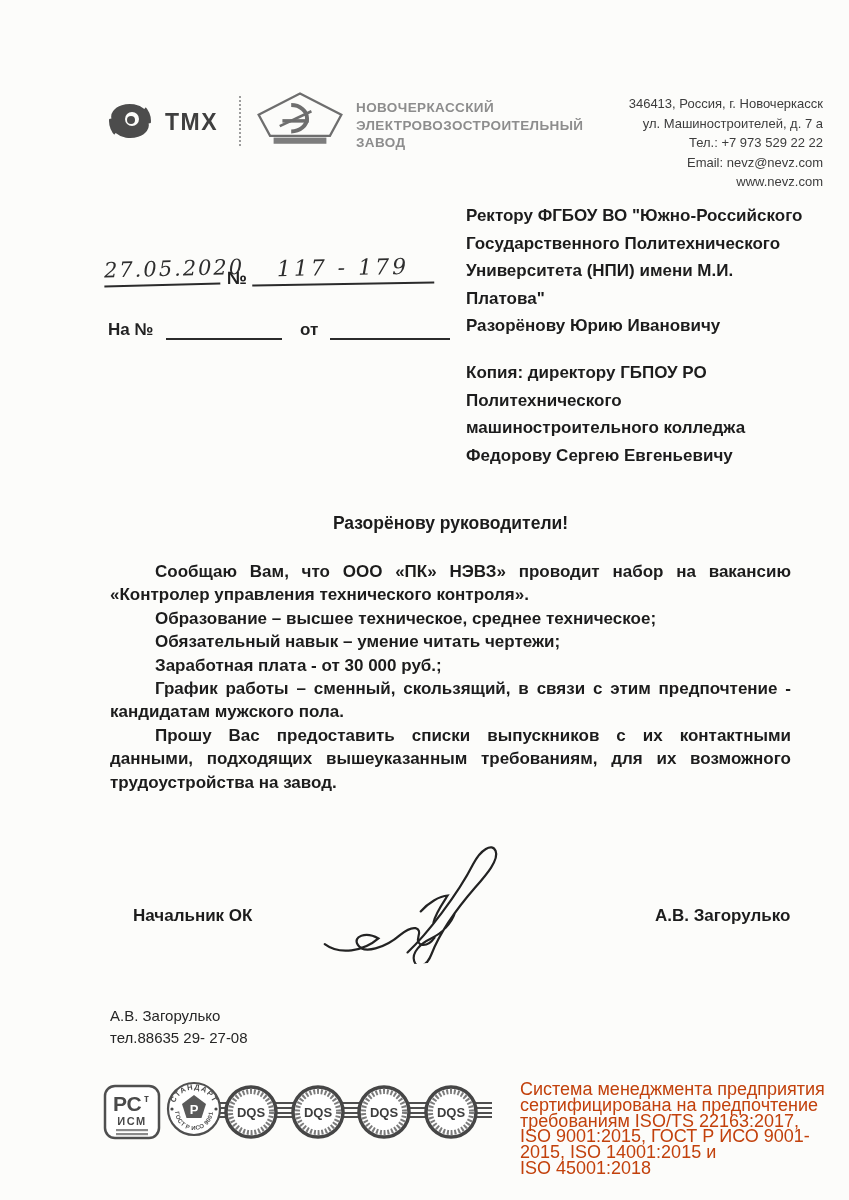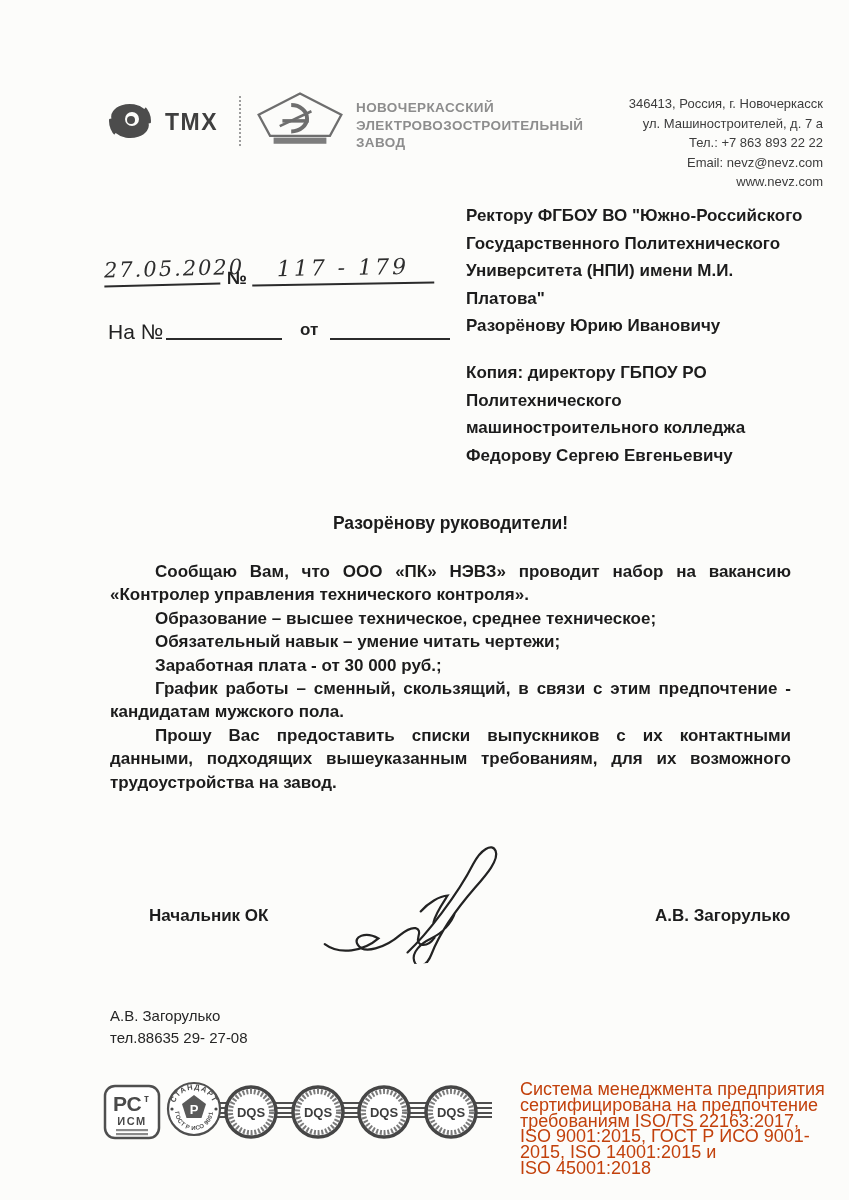--- a/index.html
+++ b/index.html
@@ -14,35 +14,35 @@
   .hdr-divider { position:absolute; left:239px; top:96px; height:50px; border-left:2px dotted #9d9d9d; }
   .nevz-logo { position:absolute; left:256px; top:91px; width:88px; height:58px; }
   .company-name { position:absolute; left:356px; top:99px; font-size:13.5px; font-weight:bold; color:#8d8d8d; line-height:17.5px; letter-spacing:0.4px; }
   .hq-address { position:absolute; right:26px; top:94px; text-align:right; font-size:13px; color:#3c3c3c; line-height:19.5px; }
   .email-link { }
   
   .hand { font-family:"DejaVu Serif", serif; font-style:italic; color:#2e2e2e; }
   .ref-date { position:absolute; left:104px; top:257px; width:116px; text-align:center; font-size:21px; letter-spacing:2px; border-bottom:2px solid #2b2b2b; padding-bottom:3px; transform:rotate(-1.5deg); }
   .ref-no-sign { position:absolute; left:227px; top:268px; font-size:18px; font-weight:600; color:#222; }
   .ref-number { position:absolute; left:252px; top:255px; width:182px; text-align:center; font-size:22px; letter-spacing:3px; border-bottom:2px solid #2b2b2b; padding-bottom:3px; transform:rotate(-1deg); }
-  .reply-label { position:absolute; left:108px; top:320px; font-size:21px; font-weight:400; color:#222; }
+  .reply-label { position:absolute; left:108px; top:320px; font-size:17px; font-weight:700; color:#222; }
   .reply-line-a { position:absolute; left:166px; top:322px; width:116px; height:16px; border-bottom:2px solid #2b2b2b; }
   .reply-from { position:absolute; left:300px; top:320px; font-size:17px; font-weight:600; color:#222; }
   .reply-line-b { position:absolute; left:330px; top:322px; width:120px; height:16px; border-bottom:2px solid #2b2b2b; }
   
   .addr-block { position:absolute; left:466px; width:362px; font-size:17px; font-weight:600; line-height:27.5px; color:#1c1c1c; }
   .addressee { top:202px; }
   .copy-block { top:359px; }
   
   .salutation { position:absolute; left:110px; top:513px; width:681px; text-align:center; font-size:17.5px; font-weight:600; }
   .letter-body { position:absolute; left:110px; top:560px; width:681px; font-size:17px; font-weight:600; line-height:23.4px; }
   .letter-body p { margin:0; text-indent:45px; }
   .letter-body p.justify { text-align:justify; }
   
-  .sig-title { position:absolute; left:133px; top:906px; font-size:17px; font-weight:600;margin-left:16px; }
+  .sig-title { position:absolute; left:133px; top:906px; font-size:17px; font-weight:600; }
   .sig-name  { position:absolute; left:655px; top:906px; font-size:17px; font-weight:600; }
   .sig-scrawl { position:absolute; left:316px; top:840px; width:192px; height:124px; transform:rotate(-4deg); }
   
   .contact { position:absolute; left:110px; top:1005px; font-size:15px; line-height:22px; color:#262626; font-weight:500; }
   .chain-bar { position:absolute; left:216px; top:1102px; width:276px; height:19px;
     background:repeating-linear-gradient(180deg,#4e4e4e 0 2px, rgba(255,255,255,0) 2px 4.8px); }
   .badge { position:absolute; top:1084px; }
   .rst-badge { left:103px; top:1084px; width:58px; height:56px; }
   .std-badge { left:166px; top:1080px; width:56px; height:58px; }
   .dqs-1 { left:224px; } .dqs-2 { left:291px; } .dqs-3 { left:357px; } .dqs-4 { left:424px; }
@@ -74,21 +74,21 @@
 
   <div class="company-name">
     <div>НОВОЧЕРКАССКИЙ</div>
     <div>ЭЛЕКТРОВОЗОСТРОИТЕЛЬНЫЙ</div>
     <div>ЗАВОД</div>
   </div>
 
   <div class="hq-address">
     <div>346413, Россия, г. Новочеркасск</div>
     <div>ул. Машиностроителей, д. 7 а</div>
-    <div>Тел.: +7 863 893 22 22</div>
+    <div>Тел.: +7 973 529 22 22</div>
     <div><span>Email: </span><span class="email-link">nevz@nevz.com</span></div>
     <div>www.nevz.com</div>
   </div>
 
   <div class="ref-date hand">27.05.2020</div>
   <div class="ref-no-sign">№</div>
   <div class="ref-number hand">117 - 179</div>
   <div class="reply-label">На №</div>
   <div class="reply-line-a"></div>
   <div class="reply-from">от</div>

